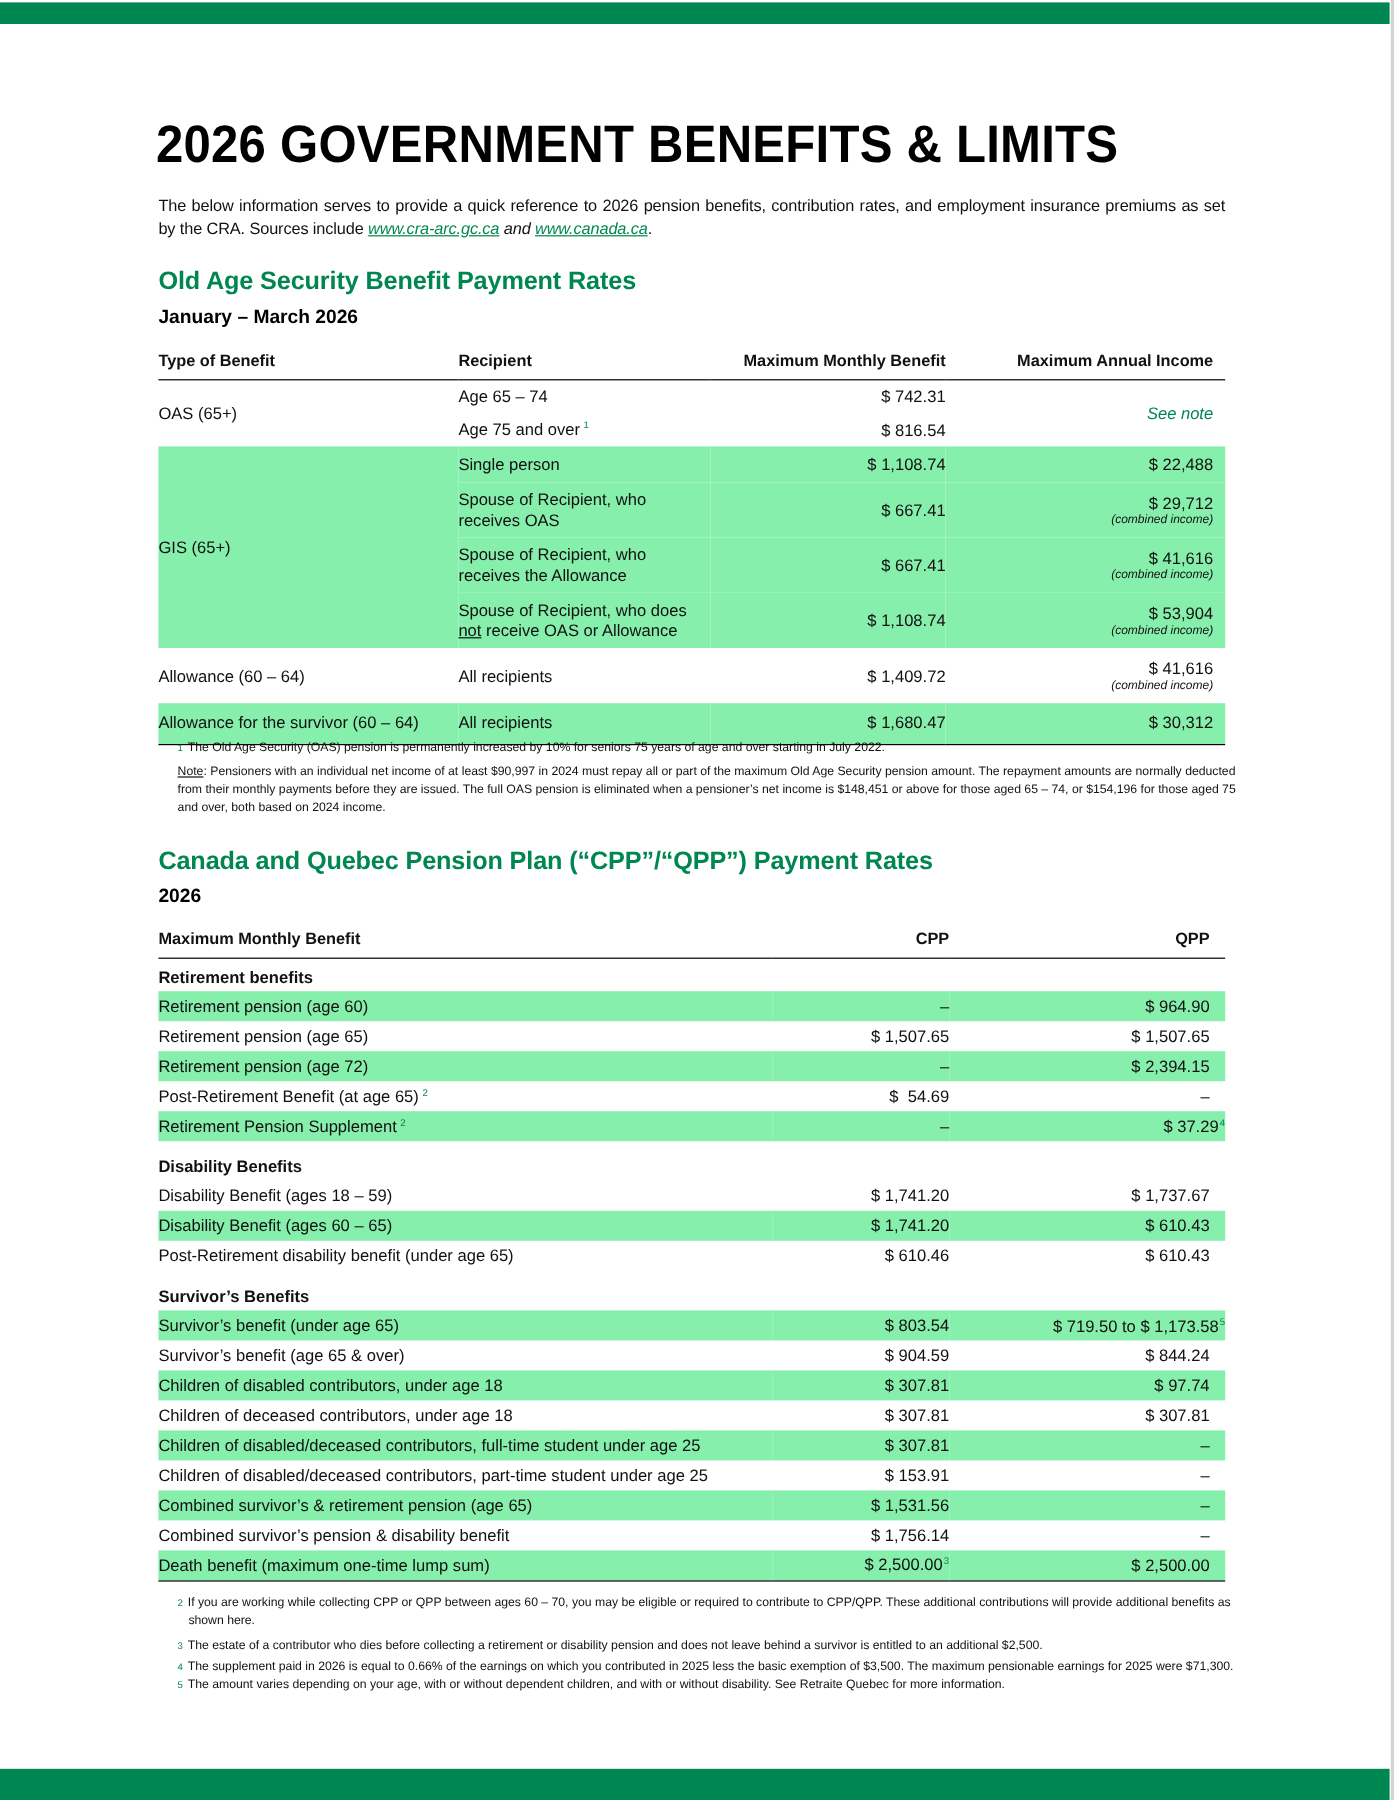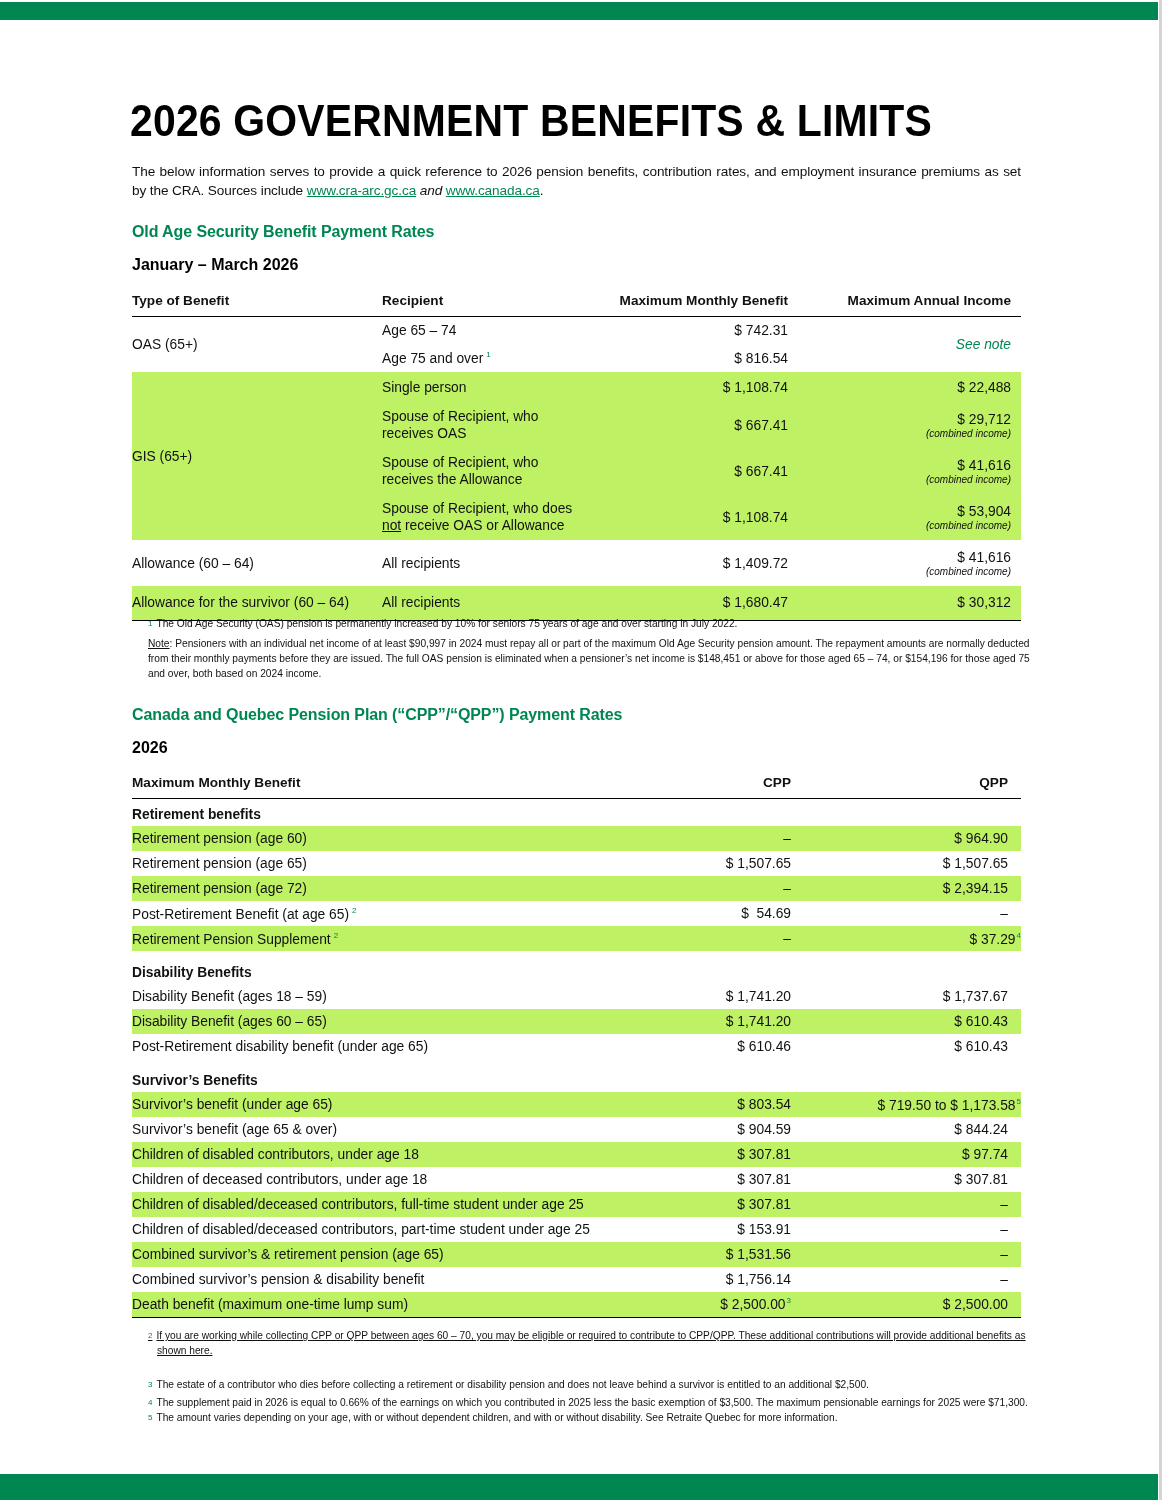--- a/index.html
+++ b/index.html
@@ -5,31 +5,31 @@
   * { box-sizing: border-box; margin: 0; padding: 0; }
   html, body { width: 1162px; height: 1500px; background: #ffffff; }
   body { position: relative; font-family: "Liberation Sans", sans-serif; color: #111; overflow: hidden; }
   .band-top { position: absolute; left: 0; top: 2px; width: 1158px; height: 18px; background: #008651; }
   .band-bottom { position: absolute; left: 0; top: 1474px; width: 1158px; height: 26px; background: #008651; }
   .edge { position: absolute; right: 0; top: 0; width: 3px; height: 1500px; background: #d4d4d4; }
   .page { position: absolute; left: 132px; top: 0; width: 889px; }
 
   .title { position: absolute; top: 96px; left: -2px; font-size: 44px; font-weight: bold; letter-spacing: 0.2px; transform: scaleX(0.93); transform-origin: left; white-space: nowrap; color: #000; }
   .intro { position: absolute; top: 162px; left: 0; width: 889px; font-size: 13.6px; line-height: 19px; text-align: justify; letter-spacing: -0.1px; }
-  .intro a { color: #008651; text-decoration: underline; }
+  .intro a { color: #008651; font-style: italic; text-decoration: underline; }
   .intro i { font-style: italic; }
 
-  .h2 { position: absolute; left: 0; font-size: 16px; font-weight: bold; color: #008651; white-space: nowrap; letter-spacing: -0.1px; }
+  .h2 { position: absolute; left: 0; font-size: 21px; font-weight: bold; color: #008651; white-space: nowrap; letter-spacing: -0.1px; }
   .h3 { position: absolute; left: 0; font-size: 16px; font-weight: bold; color: #000; white-space: nowrap; }
 
   table { border-collapse: collapse; position: absolute; left: 0; width: 889px; font-size: 13.8px; }
   td, th { padding: 0; vertical-align: middle; }
   th { font-weight: bold; font-size: 13.6px; text-align: left; border-bottom: 1.5px solid #000; height: 30px; }
   .r { text-align: right; }
-  .shade td { background: #bef264; }
+  .shade td { background: #86efac; }
   .sup { color: #008651; font-size: 8px; vertical-align: super; margin-left: 3px; }
   .supr { color: #008651; font-size: 8px; vertical-align: super; margin-left: 1px; }
   .note-green { color: #008651; font-style: italic; }
   .ci { display: block; font-size: 10px; line-height: 12px; font-style: italic; }
   .bottom-rule td { border-bottom: 1.5px solid #000; }
   .u { text-decoration: underline; }
 
   #oas td { height: 28px; }
   #oas .tall td { height: 46px; line-height: 17px; }
   #oas .mid td { height: 34px; }
@@ -232,21 +232,21 @@
         </tr>
       <tr class="shade bottom-rule">
           <td>Death benefit (maximum one-time lump sum)</td>
           <td class="r" style="padding-right:0"><span>$ 2,500.00</span><span class="supr">3</span></td>
           <td class="r" style="padding-right:13px">$ 2,500.00</td>
         </tr>
     </tbody>
   </table>
 
   <div style="position:absolute; top:1328px; left:0; width:889px;">
-    <p class="fn fn-hang" style="position:relative; margin-bottom:19px;text-decoration:underline;"><span class="num">2</span><span>If you are working while collecting CPP or QPP between ages 60 – 70, you may be eligible or required to contribute to CPP/QPP. These additional contributions will provide additional benefits as shown here.</span></p>
+    <p class="fn fn-hang" style="position:relative; margin-bottom:6px;"><span class="num">2</span><span>If you are working while collecting CPP or QPP between ages 60 – 70, you may be eligible or required to contribute to CPP/QPP. These additional contributions will provide additional benefits as shown here.</span></p>
     <p class="fn fn-hang" style="position:relative; margin-bottom:3px;"><span class="num">3</span><span>The estate of a contributor who dies before collecting a retirement or disability pension and does not leave behind a survivor is entitled to an additional $2,500.</span></p>
     <p class="fn fn-hang" style="position:relative;"><span class="num">4</span><span>The supplement paid in 2026 is equal to 0.66% of the earnings on which you contributed in 2025 less the basic exemption of $3,500. The maximum pensionable earnings for 2025 were $71,300.</span></p>
     <p class="fn fn-hang" style="position:relative;"><span class="num">5</span><span>The amount varies depending on your age, with or without dependent children, and with or without disability. See Retraite Quebec for more information.</span></p>
   </div>
 
 </div>
 
 <div class="band-bottom"></div>
 
 </body></html>

